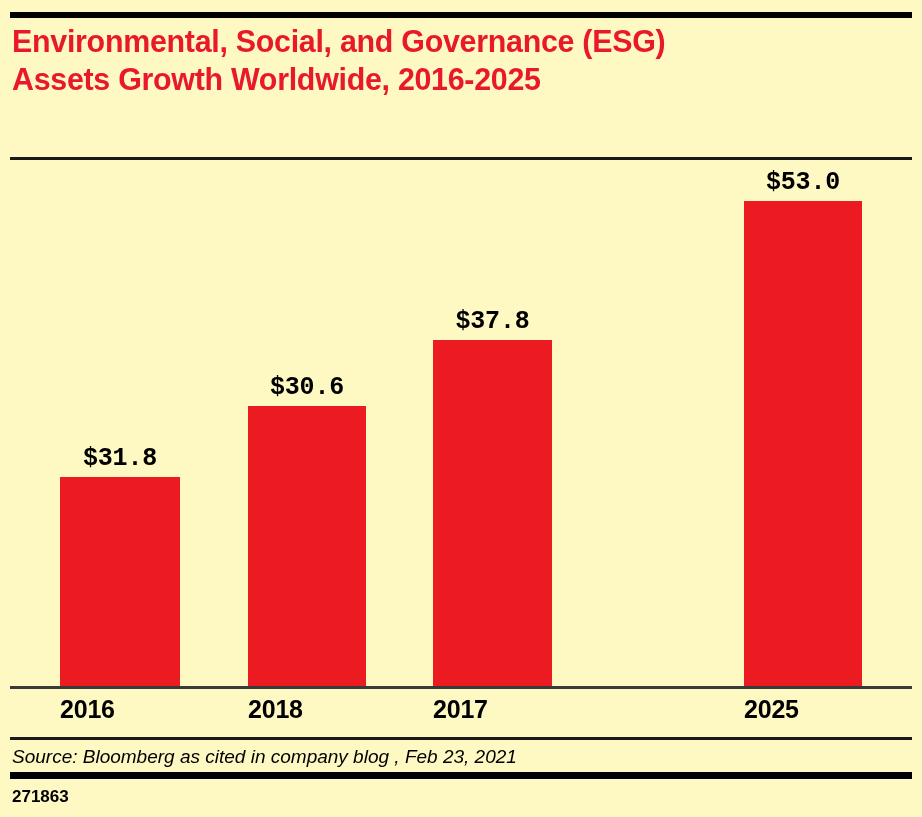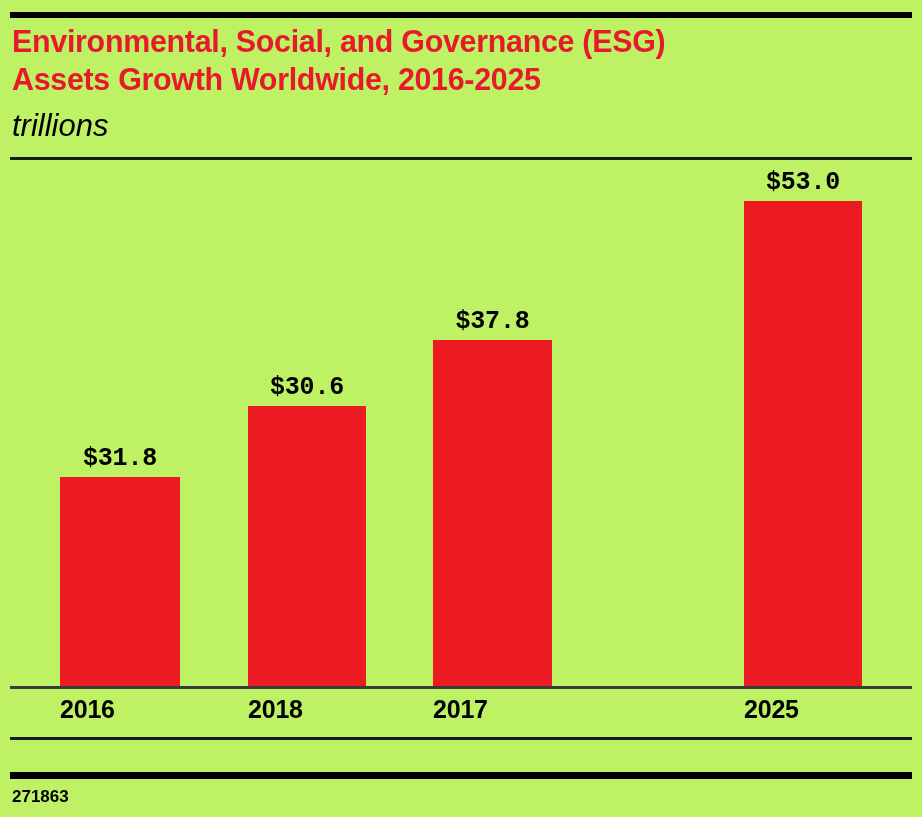--- a/index.html
+++ b/index.html
@@ -7,21 +7,21 @@
     padding: 0;
     background: #ffffff;
   }
   body {
     font-family: "Liberation Sans", sans-serif;
   }
   #page {
     position: relative;
     width: 922px;
     height: 817px;
-    background: #bef264;
+    background: #fef9c3;
     overflow: hidden;
   }
 
   
   .top-rule {
     position: absolute;
     left: 10px;
     top: 12px;
     width: 902px;
     height: 6px;
@@ -157,21 +157,20 @@
 </head>
 <body>
 
 <div id="page">
 
   <div class="top-rule"></div>
 
   <div class="chart-title">Environmental, Social, and Governance (ESG)
 Assets Growth Worldwide, 2016-2025</div>
 
-  <div class="chart-subtitle">trillions</div>
 
   <div class="header-rule"></div>
 
   <div class="plot">
     <div class="axis-line"></div>
     <div id="bars-layer">
         <div class="bar" style="left: 60px; width: 120px; top: 317.358px; height: 208.642px; bottom: auto; background: rgb(236, 27, 34);"></div>
         <div class="bar-value" style="left: 60px; width: 120px; top: 285.358px;">$31.8</div>
         <div class="bar-label" style="left: 60px; width: 120px; top: 535px;">2016</div>
         <div class="bar" style="left: 248px; width: 118px; top: 245.981px; height: 280.019px; bottom: auto; background: rgb(236, 27, 34);"></div>
@@ -181,19 +180,20 @@
         <div class="bar-value" style="left: 433px; width: 119px; top: 148.094px;">$37.8</div>
         <div class="bar-label" style="left: 433px; width: 119px; top: 535px;">2017</div>
         <div class="bar" style="left: 744px; width: 118px; top: 41px; height: 485px; bottom: auto; background: rgb(236, 27, 34);"></div>
         <div class="bar-value" style="left: 744px; width: 118px; top: 9px;">$53.0</div>
         <div class="bar-label" style="left: 744px; width: 118px; top: 535px;">2025</div>
       </div>
   </div>
 
   <div class="source-rule"></div>
 
+  <div class="source-text">Source: Bloomberg as cited in company blog , Feb 23, 2021</div>
 
   <div class="footer-rule"></div>
 
   <div class="footer-id">271863</div>
 
 
 </div>
 
 </body></html>

